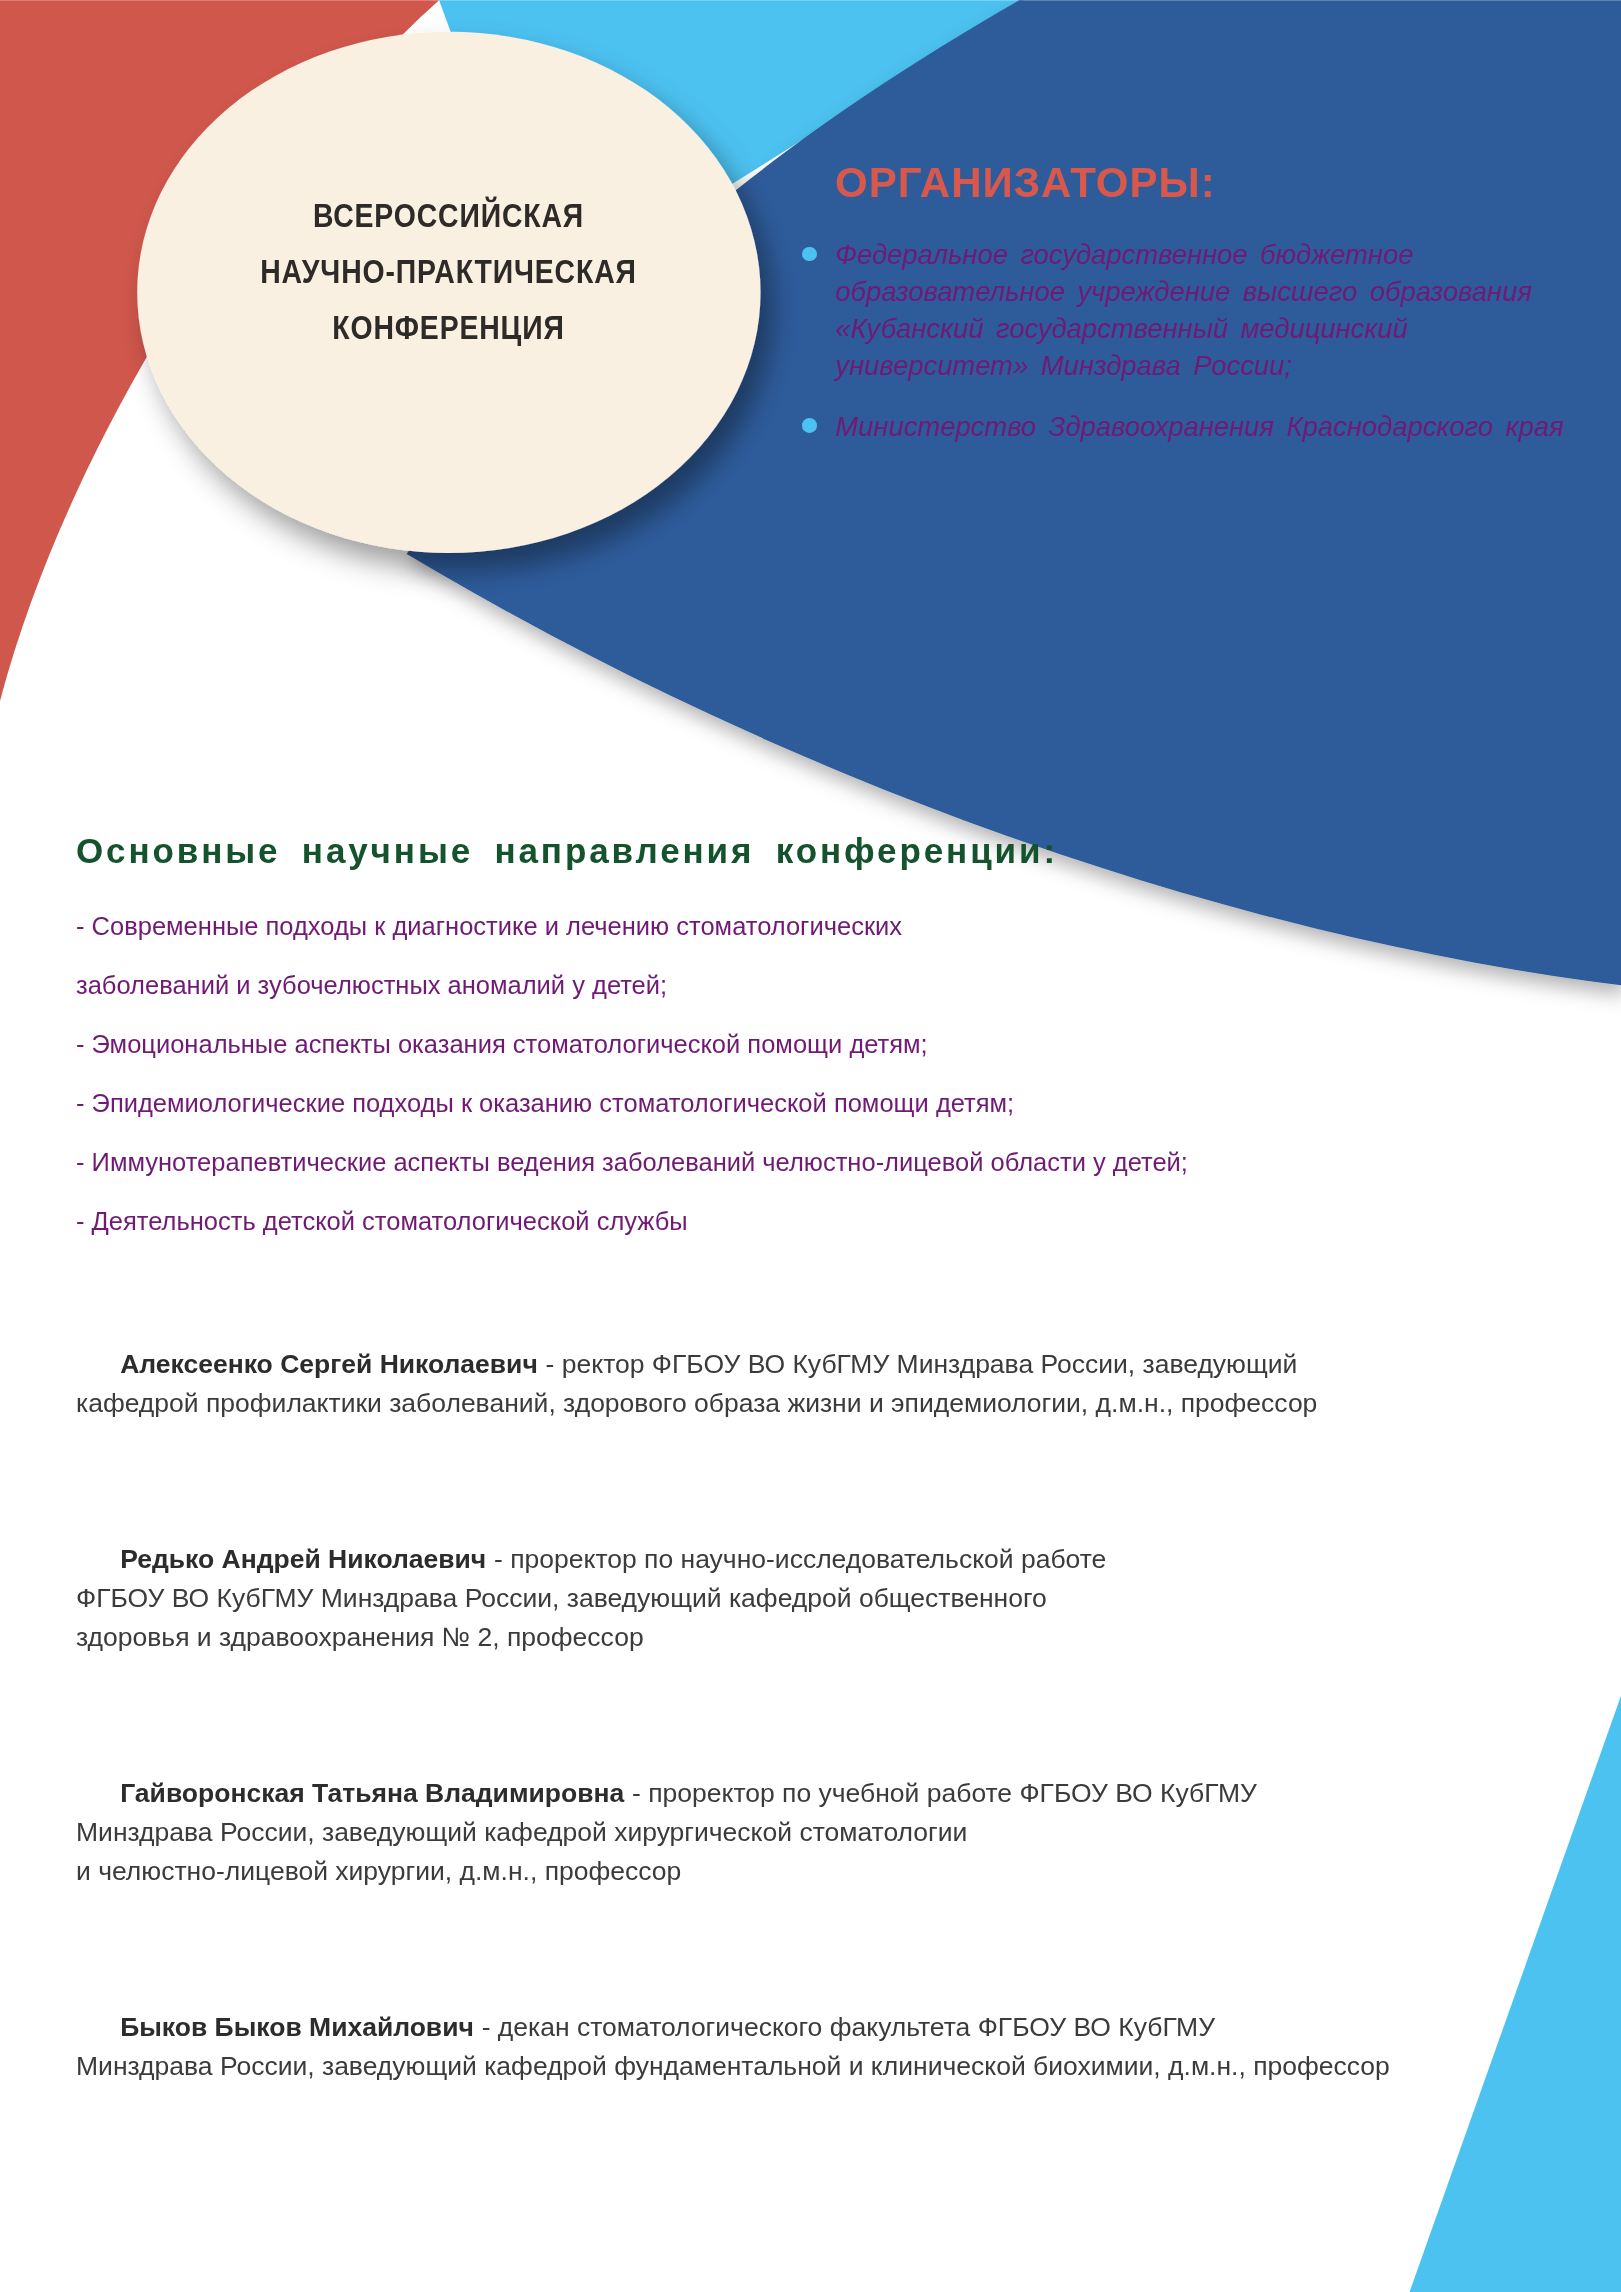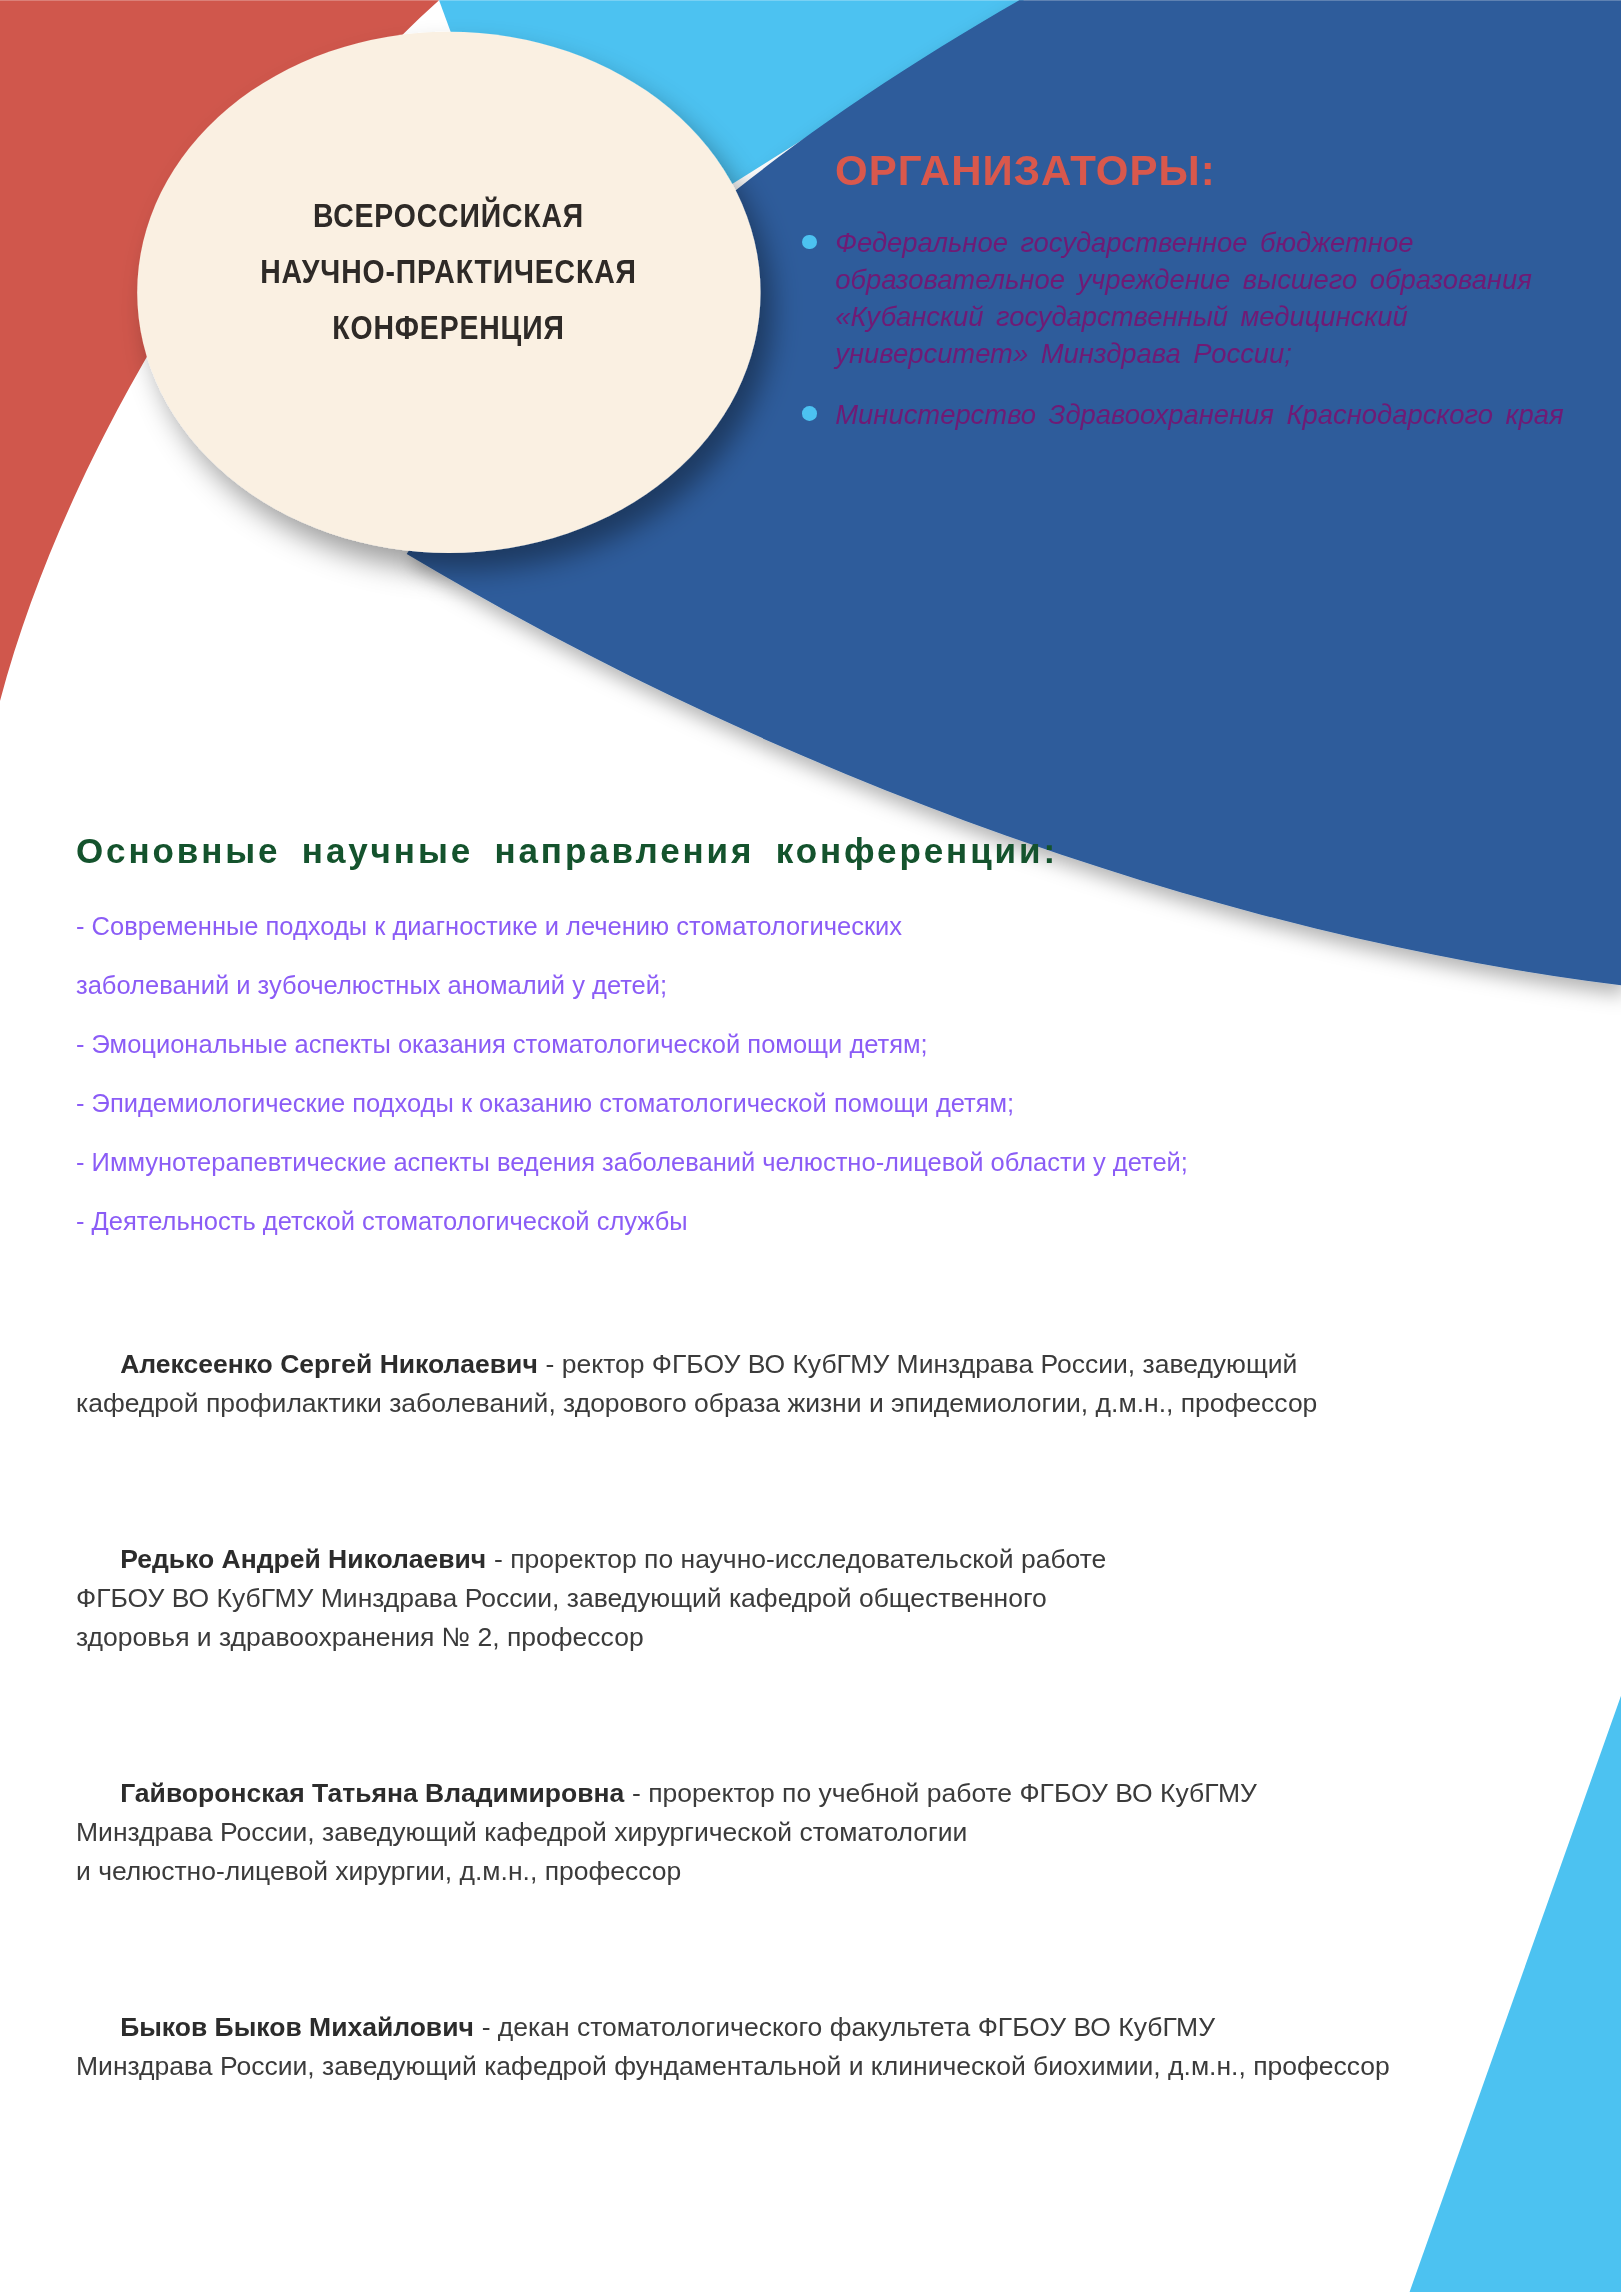--- a/index.html
+++ b/index.html
@@ -36,21 +36,21 @@
     position:absolute;
     left:802px;
     top:147px;
     width:794px;
   }
   .organizers-title{
     font-size:42px;
     font-weight:700;
     letter-spacing:1px;
     color:#d9584c;
-    margin:0 0 29px 33px;
+    margin:12px 0 29px 33px;
   }
   .org-item{
     display:flex;
     align-items:flex-start;
     margin-bottom:23.5px;
   }
   .org-dot{
     flex:0 0 auto;
     width:14.7px;height:14.7px;
     border-radius:50%;
@@ -81,21 +81,21 @@
   .directions{
     position:absolute;
     left:76px;
     top:828px;
     width:1333px;
   }
   .directions .section-title{margin-bottom:23.5px;}
   .direction-line{
     font-size:25.5px;
     line-height:59px;
-    color:#8b5cf6;
+    color:#701a75;
     white-space:nowrap;
   }
 
   
   .leaders{
     position:absolute;
     left:76px;
     top:1306px;
     width:1500px;
   }

